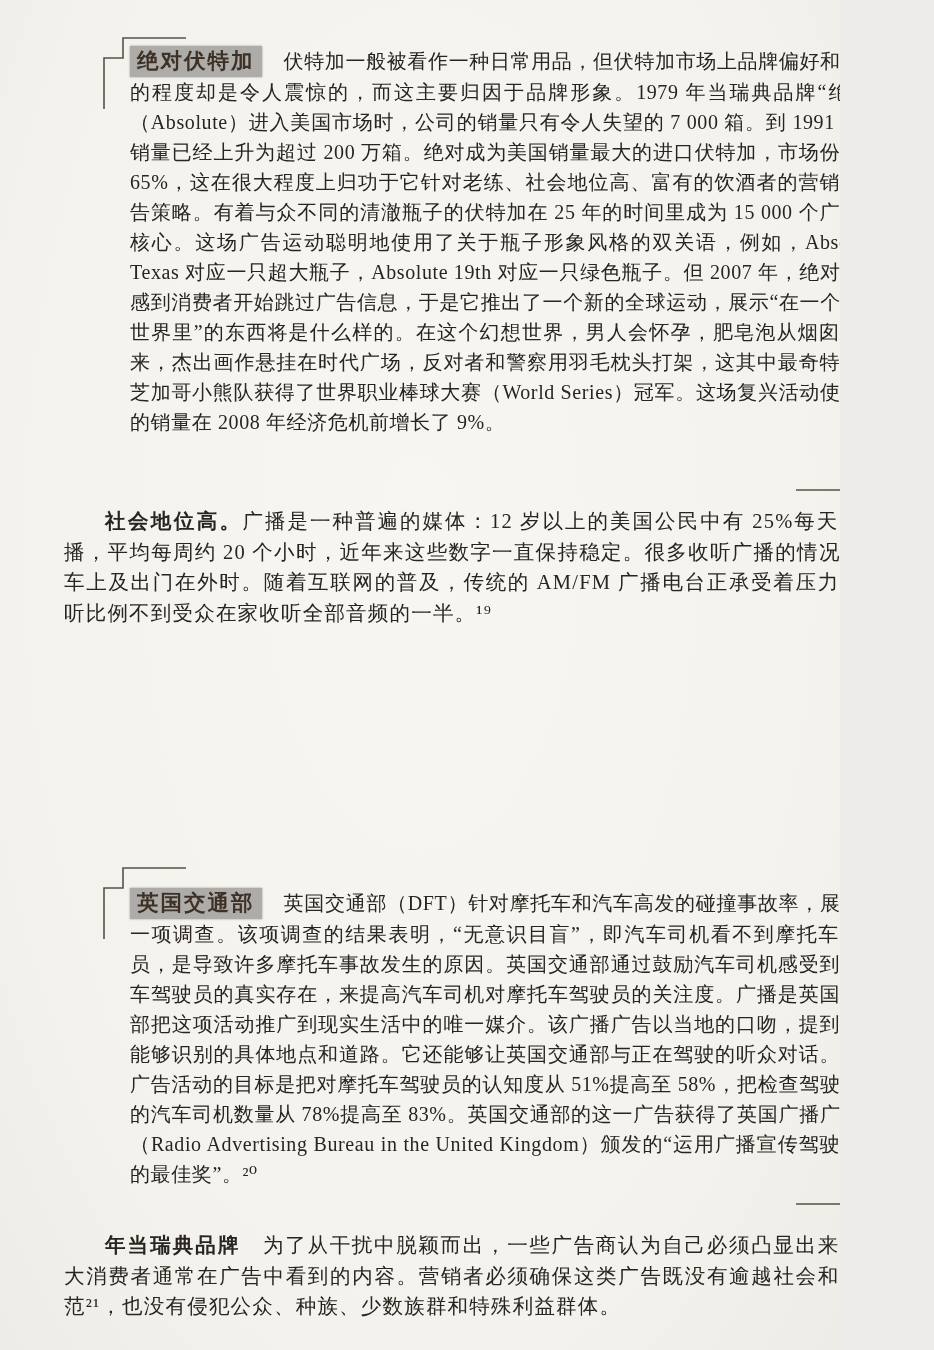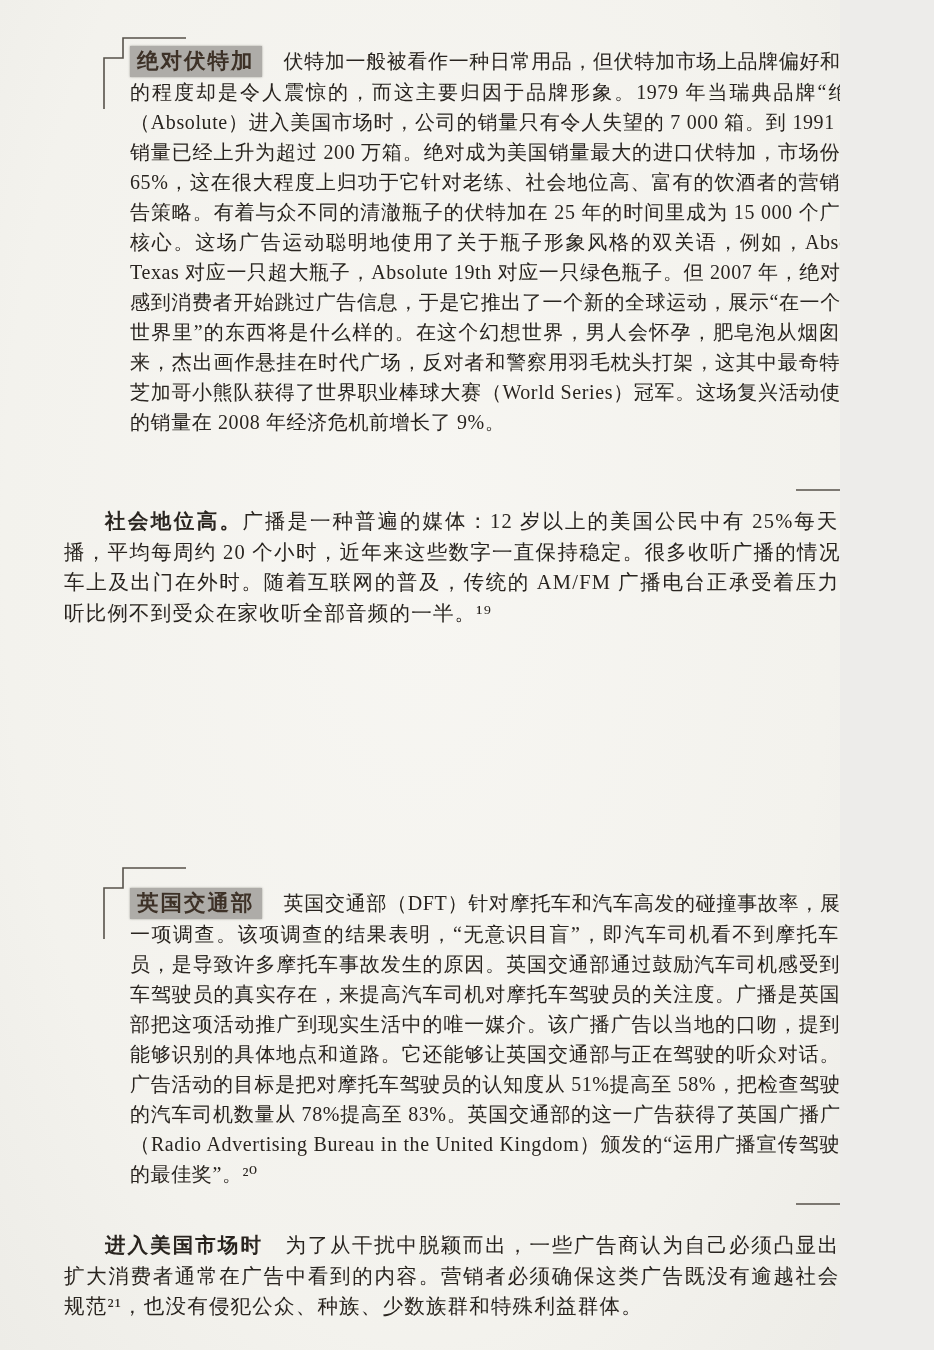--- a/index.html
+++ b/index.html
@@ -79,16 +79,16 @@
   </svg>
   <svg class="mark br2" width="104" height="72">
     <polyline points="98,0 98,50 80,50 80,70 0,70"></polyline>
   </svg>
 
   <section class="vignette v2">
     <p><span class="vlabel">英国交通部</span><span>英国交通部（DFT）针对摩托车和汽车高发的碰撞事故率，展开了一项调查。该项调查的结果表明，“无意识目盲”，即汽车司机看不到摩托车驾驶员，是导致许多摩托车事故发生的原因。英国交通部通过鼓励汽车司机感受到摩托车驾驶员的真实存在，来提高汽车司机对摩托车驾驶员的关注度。广播是英国交通部把这项活动推广到现实生活中的唯一媒介。该广播广告以当地的口吻，提到听众能够识别的具体地点和道路。它还能够让英国交通部与正在驾驶的听众对话。这一广告活动的目标是把对摩托车驾驶员的认知度从 51%提高至 58%，把检查驾驶盲区的汽车司机数量从 78%提高至 83%。英国交通部的这一广告获得了英国广播广告局（Radio Advertising Bureau in the United Kingdom）颁发的“运用广播宣传驾驶意识的最佳奖”。²⁰</span></p>
   </section>
 
   <section class="bodytext legal-block">
-    <p><b class="lead lead-gap">进入美国市场时</b><span>为了从干扰中脱颖而出，一些广告商认为自己必须凸显出来，并扩大消费者通常在广告中看到的内容。营销者必须确保这类广告既没有逾越社会和法律规范²¹，也没有侵犯公众、种族、少数族群和特殊利益群体。</span></p>
+    <p><b class="lead lead-gap">年当瑞典品牌</b><span>为了从干扰中脱颖而出，一些广告商认为自己必须凸显出来，并扩大消费者通常在广告中看到的内容。营销者必须确保这类广告既没有逾越社会和法律规范²¹，也没有侵犯公众、种族、少数族群和特殊利益群体。</span></p>
   </section>
 
 </div>
 
 </body></html>

